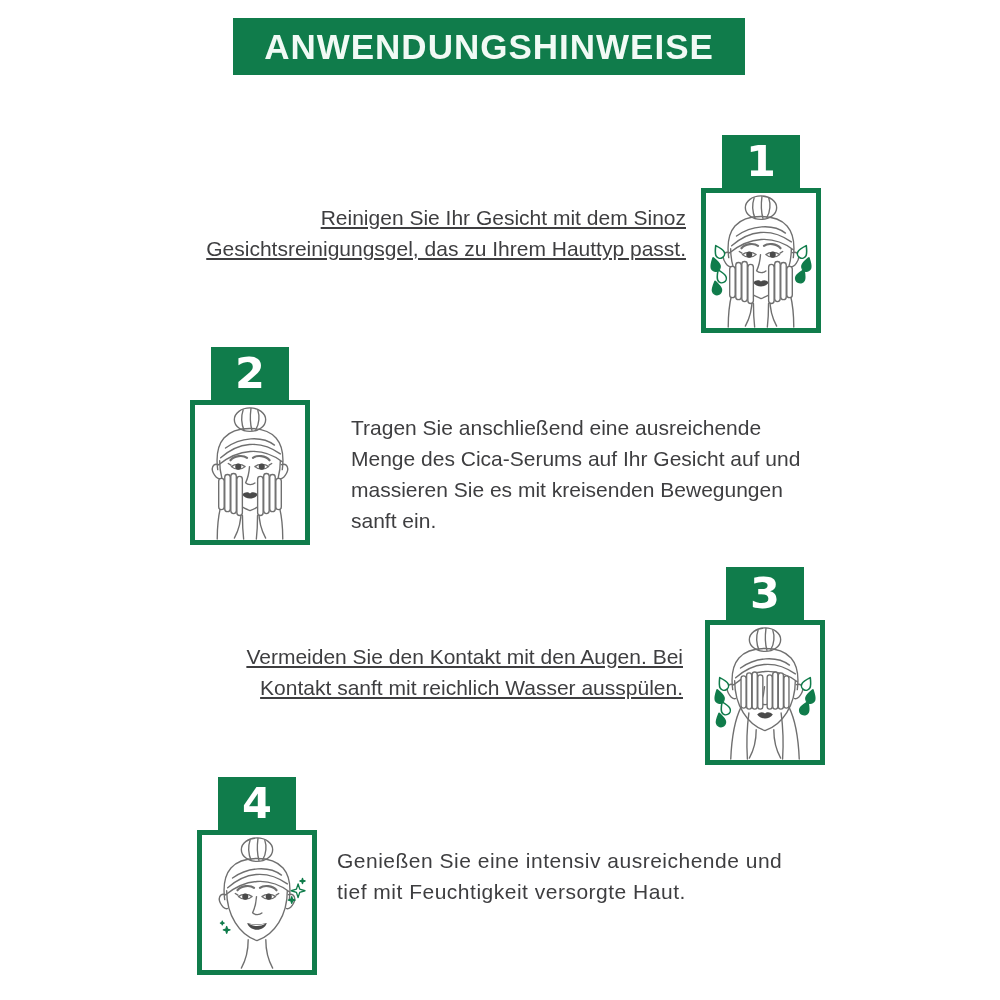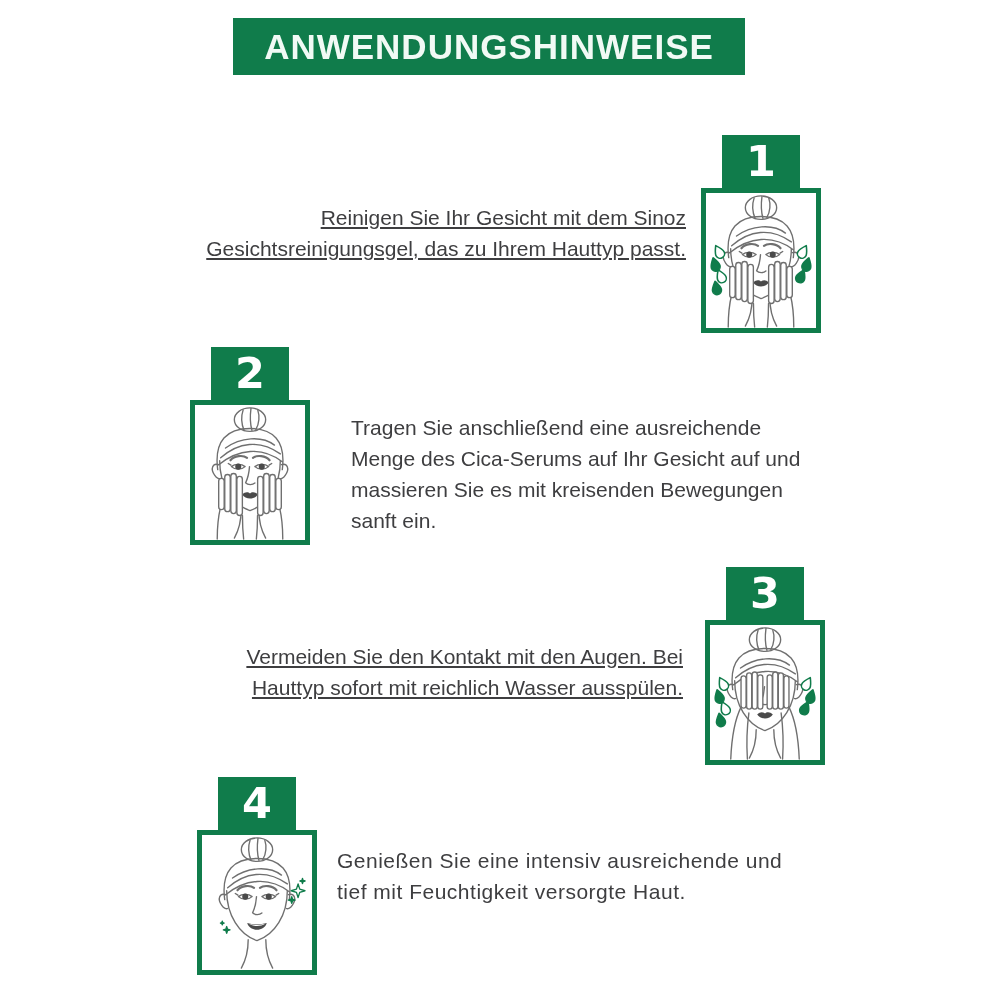--- a/index.html
+++ b/index.html
@@ -220,21 +220,21 @@
             <path d="M0,-7 C2.6,-3.2 4.6,-0.4 4.6,2.4 A4.6,4.6 0 1,1 -4.6,2.4 C-4.6,-0.4 -2.6,-3.2 0,-7 Z" transform="translate(13,60) rotate(-28)" fill="#ffffff" stroke="#107c4b" stroke-width="1.6" stroke-linejoin="round"></path>
             <path d="M0,-7 C2.6,-3.2 4.6,-0.4 4.6,2.4 A4.6,4.6 0 1,1 -4.6,2.4 C-4.6,-0.4 -2.6,-3.2 0,-7 Z" transform="translate(9,73) rotate(-16)" fill="#107c4b" stroke="#107c4b" stroke-width="1.6" stroke-linejoin="round"></path>
             <path d="M0,-7 C2.6,-3.2 4.6,-0.4 4.6,2.4 A4.6,4.6 0 1,1 -4.6,2.4 C-4.6,-0.4 -2.6,-3.2 0,-7 Z" transform="translate(15,85) rotate(-24)" fill="#ffffff" stroke="#107c4b" stroke-width="1.6" stroke-linejoin="round"></path>
             <path d="M0,-7 C2.6,-3.2 4.6,-0.4 4.6,2.4 A4.6,4.6 0 1,1 -4.6,2.4 C-4.6,-0.4 -2.6,-3.2 0,-7 Z" transform="translate(10.5,97) rotate(-12)" fill="#107c4b" stroke="#107c4b" stroke-width="1.6" stroke-linejoin="round"></path>
             <path d="M0,-7 C2.6,-3.2 4.6,-0.4 4.6,2.4 A4.6,4.6 0 1,1 -4.6,2.4 C-4.6,-0.4 -2.6,-3.2 0,-7 Z" transform="translate(99,60) rotate(28)" fill="#ffffff" stroke="#107c4b" stroke-width="1.6" stroke-linejoin="round"></path>
             <path d="M0,-7 C2.6,-3.2 4.6,-0.4 4.6,2.4 A4.6,4.6 0 1,1 -4.6,2.4 C-4.6,-0.4 -2.6,-3.2 0,-7 Z" transform="translate(103,73) rotate(16)" fill="#107c4b" stroke="#107c4b" stroke-width="1.6" stroke-linejoin="round"></path>
             <path d="M0,-7 C2.6,-3.2 4.6,-0.4 4.6,2.4 A4.6,4.6 0 1,1 -4.6,2.4 C-4.6,-0.4 -2.6,-3.2 0,-7 Z" transform="translate(97,85) rotate(24)" fill="#107c4b" stroke="#107c4b" stroke-width="1.6" stroke-linejoin="round"></path>
           </svg>
       </div>
     </div>
-    <p class="text align-right">Vermeiden Sie den Kontakt mit den Augen. Bei Hauttyp sofort mit reichlich Wasser ausspülen.</p>
+    <p class="text align-right">Vermeiden Sie den Kontakt mit den Augen. Bei Kontakt sanft mit reichlich Wasser ausspülen.</p>
   </section>
 
   <section class="step step4">
     <div class="figure">
       <div class="badge">
         <span>4</span>
       </div>
       <div class="illu-box">
         <svg viewBox="0 0 112 138" preserveAspectRatio="xMidYMid meet">
             <g fill="none" stroke="#6f6f6f" stroke-width="1.4" stroke-linecap="round" stroke-linejoin="round">

